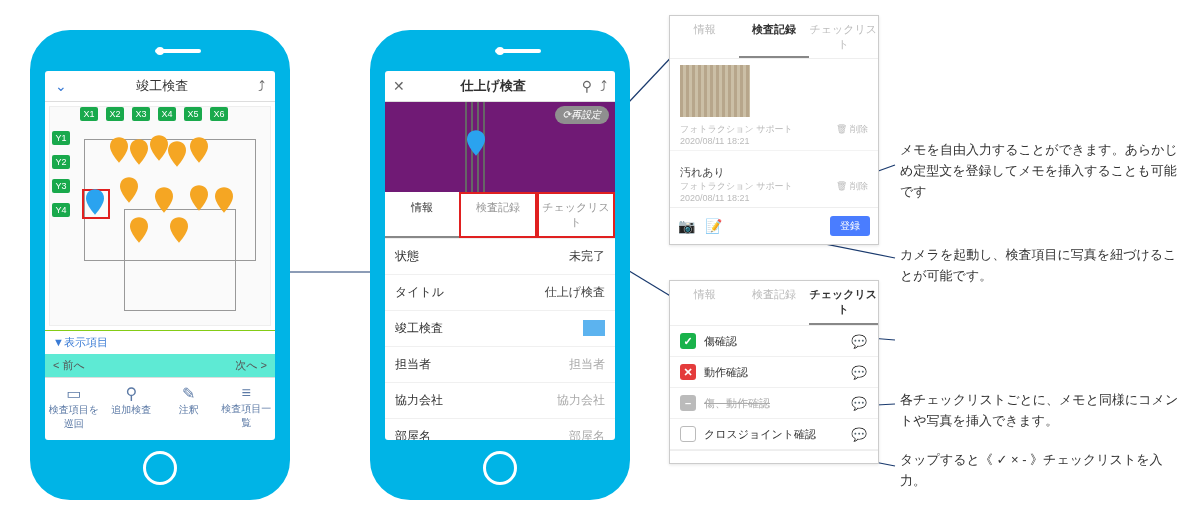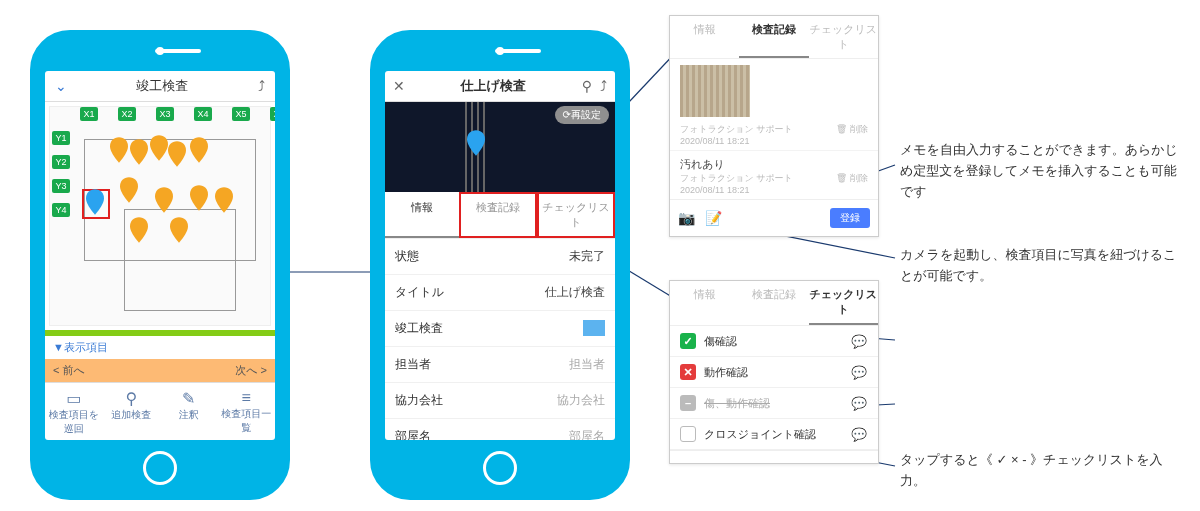--- a/index.html
+++ b/index.html
@@ -38,44 +38,44 @@
     position: absolute; bottom: 10px; left: 50%; transform: translateX(-50%);
     width: 34px; height: 34px; border: 3px solid #fff; border-radius: 50%;
   }
 
   
   .p1 { left: 20px; top: 20px; width: 260px; height: 470px; }
   .p1 .hdr { display: flex; align-items: center; justify-content: space-between; padding: 6px 10px; border-bottom: 1px solid #ddd; }
   .p1 .hdr .title { font-weight: 400; font-size: 13px; }
   .p1 .floorplan { position: relative; height: 220px; background: #fafafa; margin: 4px; border: 1px solid #eee; }
   .axis-top, .axis-left { position: absolute; display: flex; }
-  .axis-top { top: 0; left: 30px; gap: 20px; }
+  .axis-top { top: 0; left: 30px; gap: 8px; }
   .axis-left { flex-direction: column; left: 2px; top: 24px; gap: 10px; }
   .ax { background: #19a94c; color: #fff; font-size: 9px; width: 18px; height: 14px; line-height: 14px; text-align: center; border-radius: 2px; }
   .plan-grid { position: absolute; left: 24px; right: 4px; top: 22px; bottom: 4px; }
   .plan-grid::before, .plan-grid::after { content: ""; position: absolute; border: 1px solid #999; }
   .plan-grid::before { inset: 10px 10px 60px 10px; }
   .plan-grid::after { inset: 80px 30px 10px 50px; }
   .pin { position: absolute; width: 18px; height: 26px; }
   .pin svg { width: 100%; height: 100%; }
   .pin.orange svg path { fill: #f5a623; }
   .pin.blue svg path { fill: #2aa3ef; }
   .pin-sel { position: absolute; border: 2px solid #e02020; width: 28px; height: 30px; }
-  .p1 .legend-row { padding: 4px 8px; color: #3a7bd5; font-size: 11px; border-top: 6px solid #84cc16; }
-  .p1 .nav-pager { display: flex; justify-content: space-between; align-items: center; padding: 4px 8px; background: #fdba74; font-size: 11px; color: #555; }
+  .p1 .legend-row { padding: 4px 8px; color: #3a7bd5; font-size: 11px; border-top: 1px solid #84cc16; }
+  .p1 .nav-pager { display: flex; justify-content: space-between; align-items: center; padding: 4px 8px; background: #5eead4; font-size: 11px; color: #555; }
   .p1 .toolbar { display: flex; border-top: 1px solid #ddd; }
   .p1 .tool { flex: 1; text-align: center; padding: 6px 0; font-size: 10px; color: #5c7aa6; }
   .p1 .tool .ico { display: block; font-size: 16px; color: #5c7aa6; }
 
   
   .p2 { left: 360px; top: 20px; width: 260px; height: 470px; }
   .p2 .hdr { display: flex; align-items: center; justify-content: space-between; padding: 6px 8px; border-bottom: 1px solid #ddd; }
   .p2 .hdr .title { font-weight: 600; font-size: 13px; }
   .p2 .hdr .ri { display: flex; gap: 8px; color: #777; }
-  .p2 .mapstrip { position: relative; height: 90px; background: #0f172a; }
+  .p2 .mapstrip { position: relative; height: 90px; background: #701a75; font-style: italic; }
   .reconf { position: absolute; right: 6px; top: 4px; background: #8f8f8f; color: #fff; font-size: 10px; padding: 2px 8px; border-radius: 10px; }
   .mapstrip .vlines { position: absolute; left: 80px; top: 0; bottom: 0; display: flex; gap: 4px; }
   .mapstrip .vlines div { width: 2px; background: #666; }
   .mapstrip .pin.blue { left: 82px; top: 28px; }
   .p2 .tabs { display: flex; border-bottom: 1px solid #eee; }
   .p2 .tab { flex: 1; text-align: center; padding: 8px 2px; font-size: 11px; color: #999; }
   .p2 .tab.active { color: #333; border-bottom: 2px solid #888; }
   .p2 .tab.boxed { border: 2px solid #e02020; padding: 6px 2px; }
   .p2 .rows { }
   .p2 .row { display: flex; justify-content: space-between; padding: 9px 10px; border-bottom: 1px solid #f0f0f0; font-size: 12px; }
@@ -92,21 +92,21 @@
     border: 1px solid #ccc;
     box-shadow: 0 1px 3px rgba(0,0,0,0.1);
     font-size: 11px;
   }
   .panel .ptabs { display: flex; border-bottom: 1px solid #eee; }
   .panel .ptab { flex: 1; text-align: center; padding: 6px 0; color: #bbb; font-size: 11px; }
   .panel .ptab.active { color: #333; border-bottom: 2px solid #888; font-weight: 600; }
   .panel .photo { width: 70px; height: 52px; background: repeating-linear-gradient(90deg,#b7a68b,#b7a68b 3px,#cbbfa6 3px,#cbbfa6 6px); margin: 6px 10px; }
   .panel .meta { padding: 0 10px 4px; display: flex; justify-content: space-between; color: #bbb; font-size: 9px; border-bottom: 1px solid #f3f3f3;}
   .panel .meta .lbls { display: flex; flex-direction: column; }
-  .panel .note-title { padding: 6px 10px 0; color: #444; font-size: 11px; }
+  .panel .note-title { padding: 6px 10px 0; color: #444; font-size: 11px; margin-top: 8px; }
   .panel .footer { display: flex; justify-content: space-between; align-items: center; padding: 8px; border-top: 1px solid #eee; }
   .panel .footer .icons { display: flex; gap: 10px; color: #888; font-size: 14px; }
   .panel .footer .regbtn { background: #4a7dff; color: #fff; font-size: 10px; padding: 3px 10px; border-radius: 3px; }
 
   
   .clpanel { top: 270px; }
   .panel .template-row { display: flex; justify-content: space-between; padding: 6px 10px; font-size: 11px; border-bottom: 1px solid #f0f0f0; }
   .panel .template-row .lnk { color: #3a7bd5; }
   .panel .clitem { display: flex; align-items: center; justify-content: space-between; padding: 7px 10px; border-bottom: 1px solid #f0f0f0; }
   .panel .clitem .left { display: flex; align-items: center; gap: 8px; }
@@ -352,15 +352,16 @@
         </span>
       <span class="comment-ico">💬</span>
     </div>
     <div class="footer-right">
       
     </div>
   </div>
 
   <div class="annot" style="left:890px; top:235px;">カメラを起動し、検査項目に写真を紐づけることが可能です。</div>
   <div class="annot" style="left:890px; top:130px;">メモを自由入力することができます。あらかじめ定型文を登録してメモを挿入することも可能です</div>
+  <div class="annot" style="left:890px; top:380px;">各チェックリストごとに、メモと同様にコメントや写真を挿入できます。</div>
   <div class="annot" style="left:890px; top:440px;">タップすると《 ✓ × - 》チェックリストを入力。</div>
 
 </div>
 
 </body></html>

